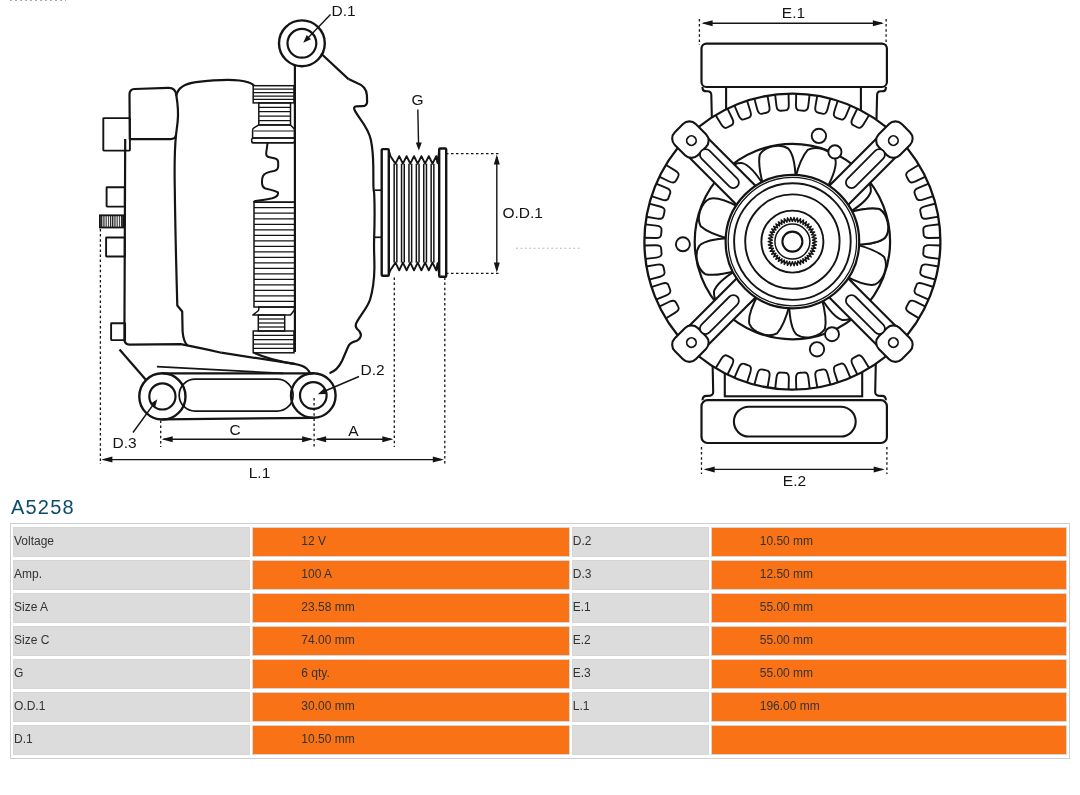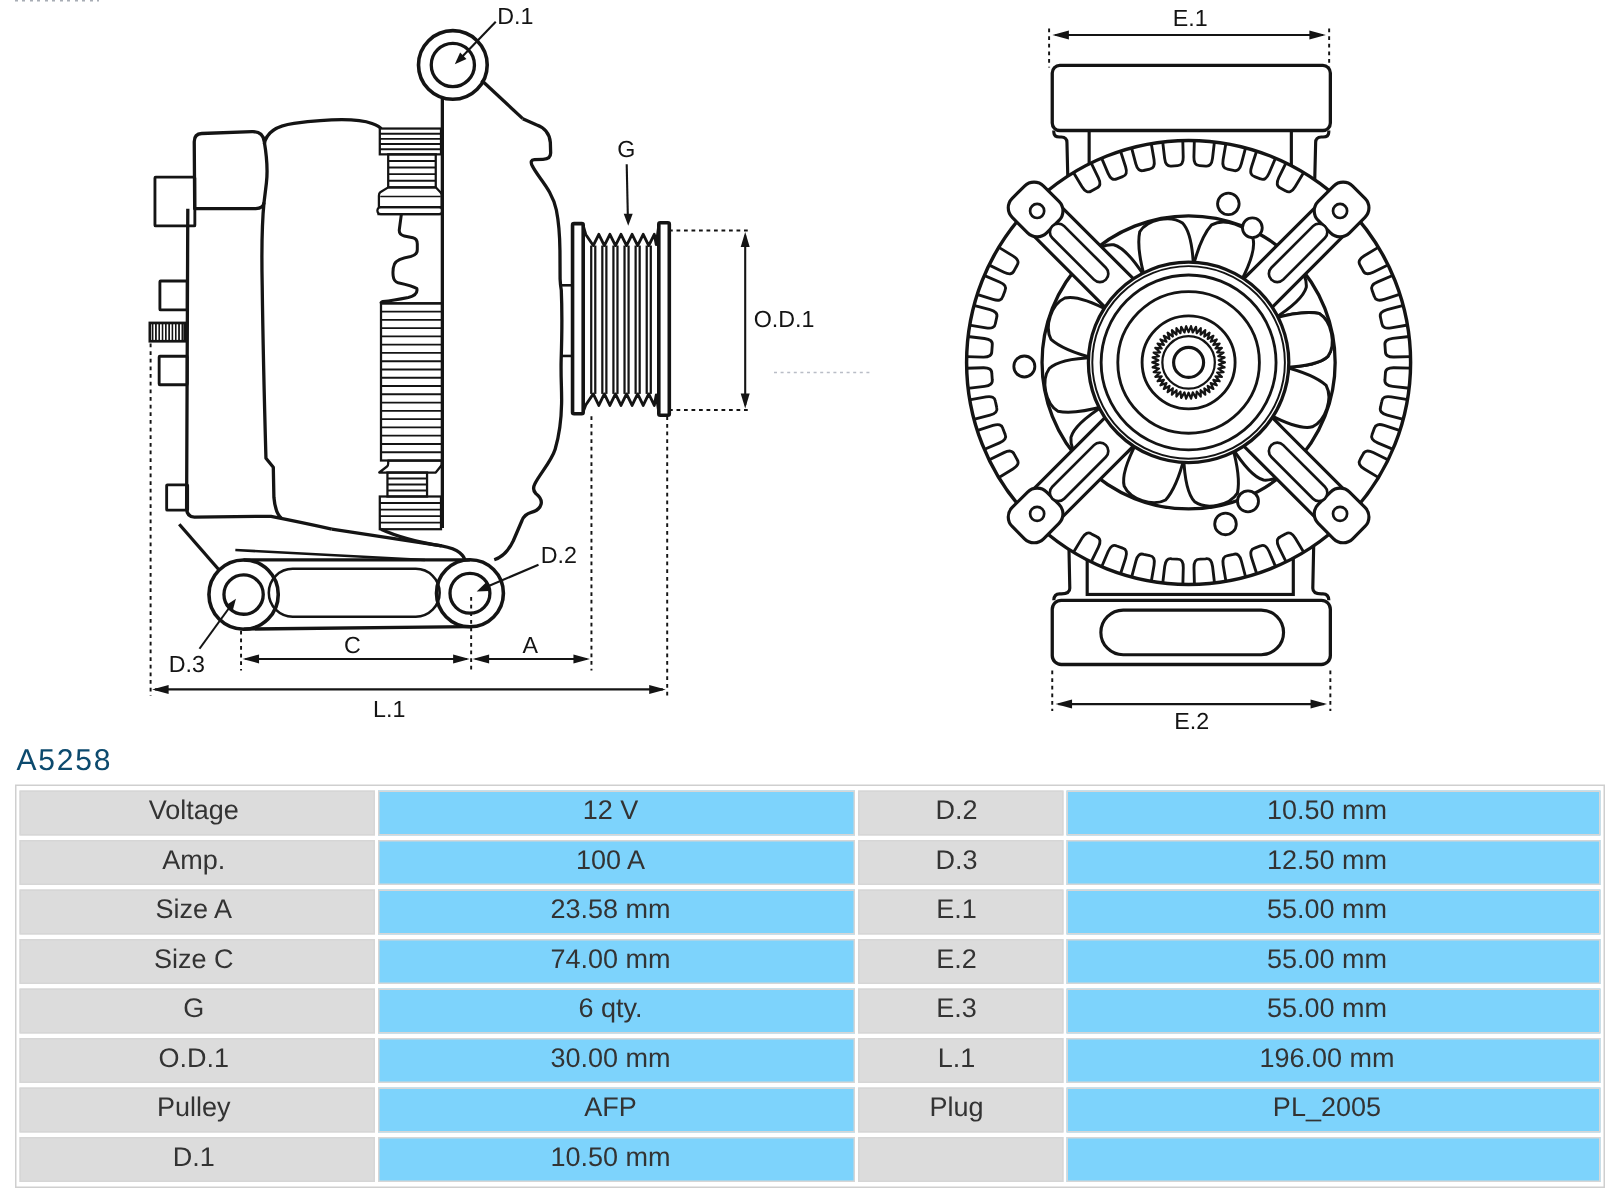--- a/index.html
+++ b/index.html
@@ -4,24 +4,24 @@
 html,body { margin:0; padding:0; background:#fff; }
 body { width:1080px; height:795px; position:relative; overflow:hidden;
        font-family:"Liberation Sans", sans-serif; }
 #strip { position:absolute; left:10px; top:0; width:56px; height:1.4px;
   background:repeating-linear-gradient(90deg,#a8adb5 0 2px,#fff 2px 5px); }
 #dwg { position:absolute; left:0; top:0; }
 #code { position:absolute; left:11px; top:496px; font-size:20px; color:#0c4a6e; letter-spacing:1.2px; }
 #tbl { position:absolute; left:10px; top:522.6px; width:1059.5px;
   border-collapse:separate; border-spacing:2px 3px; border:1px solid #cfcfcf;
   table-layout:fixed; }
-#tbl td { border:1px solid #d6d6d6; height:26px; font-size:18px; color:#333;
-  text-align:center; padding:0 8px 2px 0; overflow:hidden; }
+#tbl td { border:1px solid #d6d6d6; height:26px; font-size:12px; color:#333;
+  text-align:left; padding:0 8px 2px 0; overflow:hidden; }
 #tbl td.l { background:#dcdcdc; padding:0 5px 2px 0; }
-#tbl td.v { background:#7dd3fc; }
+#tbl td.v { background:#f97316;padding-left:48px; }
 col.c1 { width:235.5px; } col.c2 { width:315px; } col.c3 { width:136px; } col.c4 { width:353px; }
 </style></head>
 <body>
 <div id="strip"></div>
 <svg id="dwg" width="1080" height="500" viewBox="0 0 1080 500">
 <defs>
 <pattern id="hatch" width="2.2" height="4" patternUnits="userSpaceOnUse">
 <rect width="2.2" height="4" fill="#fff"></rect>
         <rect width="1.1" height="4" fill="#141414"></rect>
 </pattern>
@@ -295,25 +295,19 @@
         <td class="l">E.3</td>
         <td class="v">55.00 mm</td>
       </tr>
 <tr>
         <td class="l">O.D.1</td>
         <td class="v">30.00 mm</td>
         <td class="l">L.1</td>
         <td class="v">196.00 mm</td>
       </tr>
 <tr>
-        <td class="l">Pulley</td>
-        <td class="v">AFP</td>
-        <td class="l">Plug</td>
-        <td class="v">PL_2005</td>
-      </tr>
-<tr>
         <td class="l">D.1</td>
         <td class="v">10.50 mm</td>
         <td class="l"></td>
         <td class="v"></td>
       </tr>
 </tbody>
   </table>
 
 </body></html>

